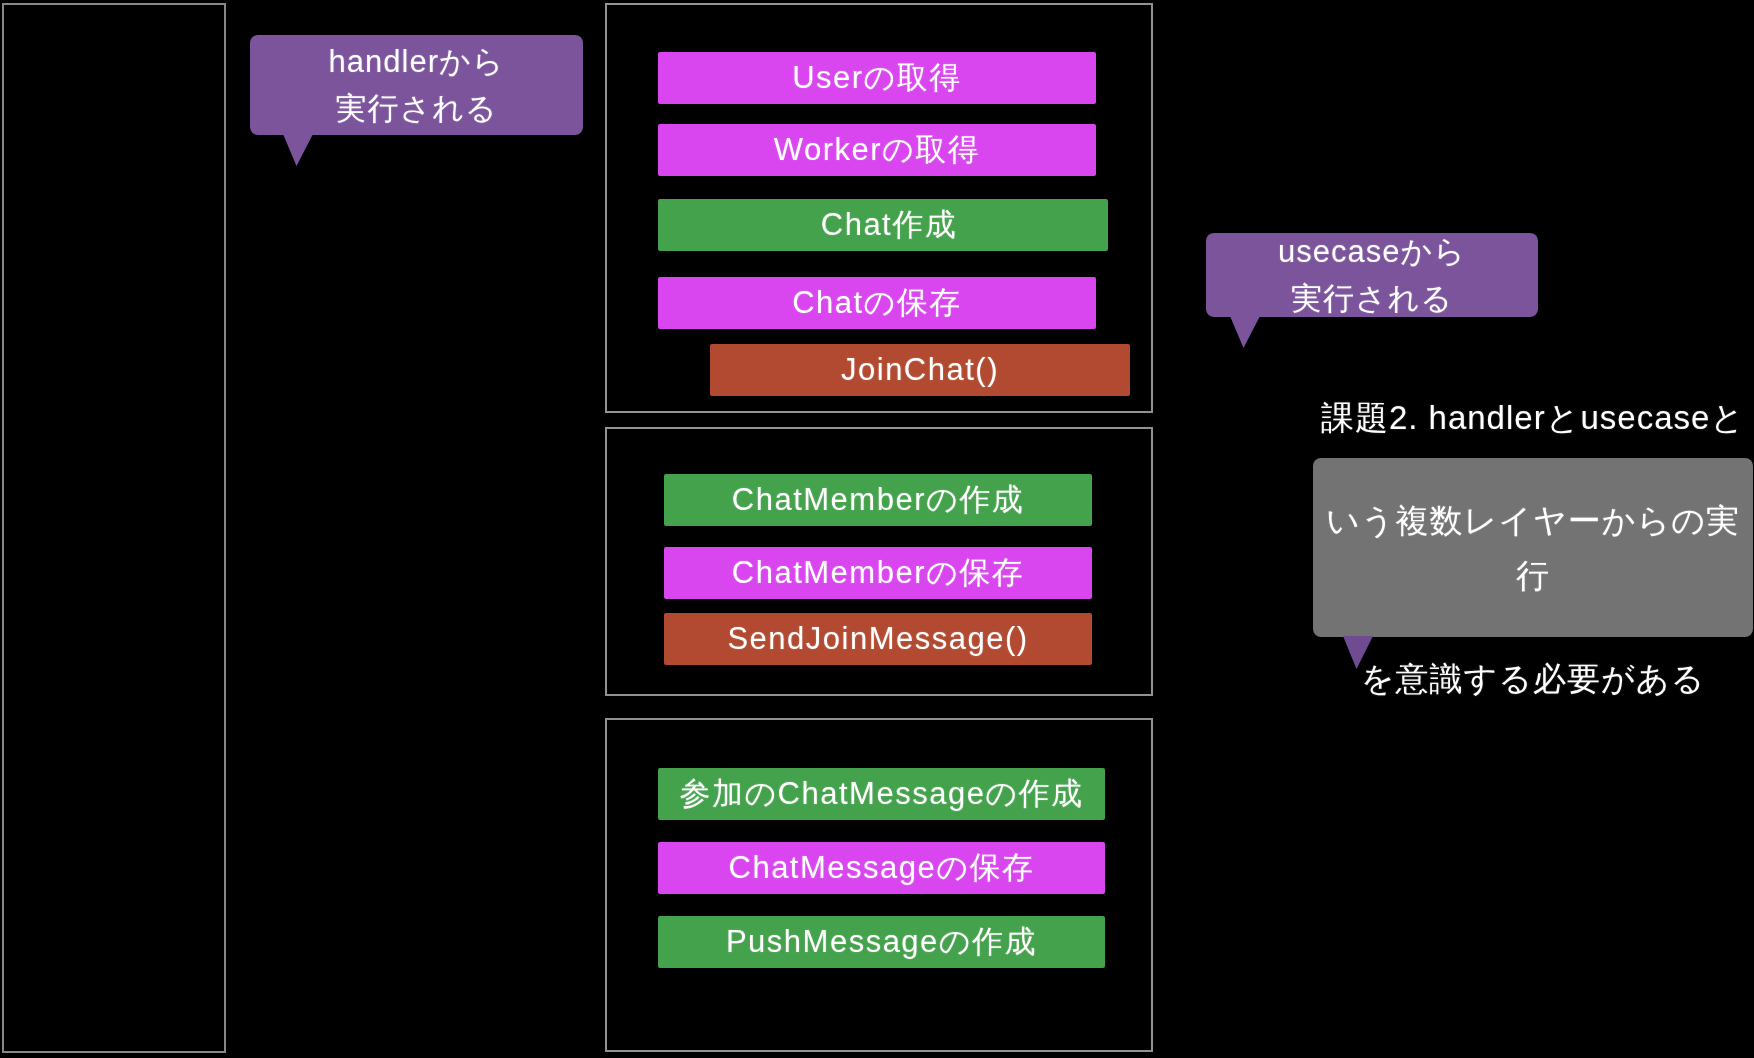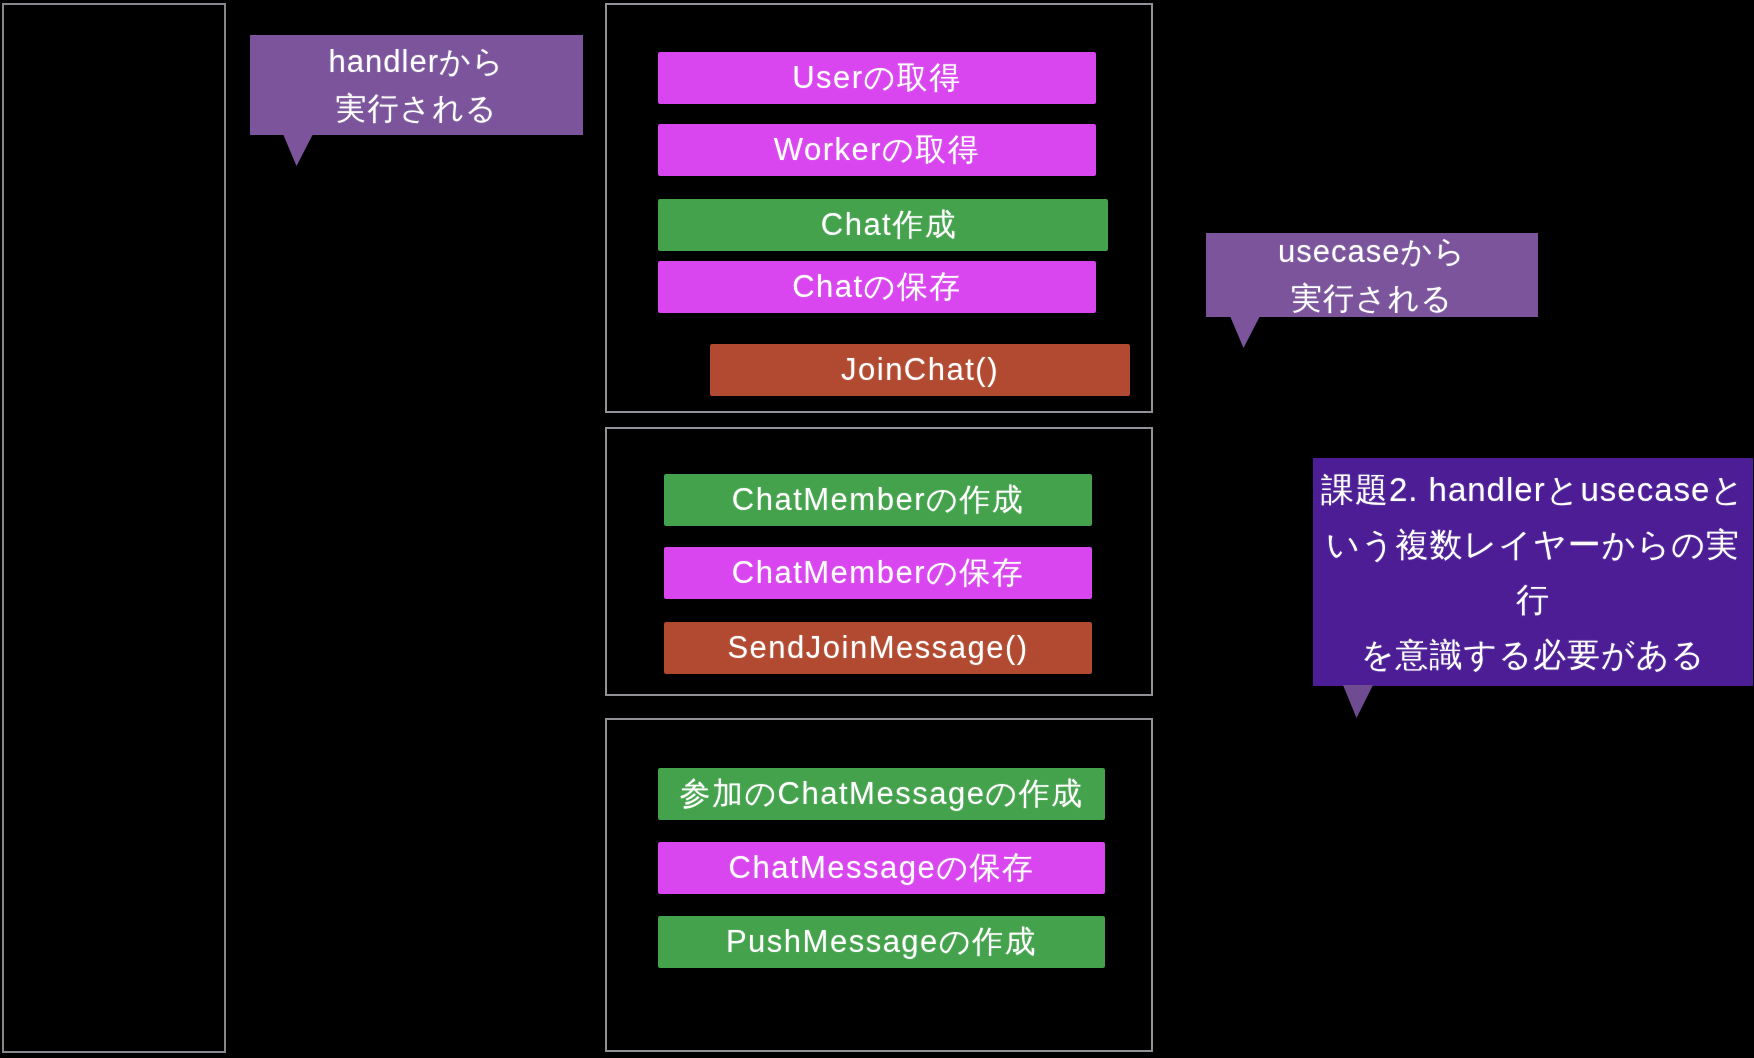--- a/index.html
+++ b/index.html
@@ -45,38 +45,38 @@
   }
   .bar[data-type="blue"]  { background: #d946ef; }
   .bar[data-type="green"] { background: #43a24b; }
   .bar[data-type="red"]   { background: #b14a30; }
 
   
   .g1 { left: 51px; width: 438px; }
   .g1.n0 { top: 47px; }
   .g1.n1 { top: 119px; }
   .g1.n2 { top: 194px; padding-left: 12px; }
-  .g1.n3 { top: 256px; }
+  .g1.n3 { top: 272px; }
   .g1.n4 { top: 339px; left: 61px; width: 420px; margin-left: 42px; }
   
   .g2 { left: 57px; width: 428px; }
   .g2.n0 { top: 45px; }
   .g2.n1 { top: 118px; }
-  .g2.n2 { top: 193px; }
+  .g2.n2 { top: 184px; }
   
   .g3 { left: 51px; width: 447px; }
   .g3.n0 { top: 48px; }
   .g3.n1 { top: 122px; }
   .g3.n2 { top: 196px; }
 
   
   .callout {
     position: absolute;
     background: #7b549c;
-    border-radius: 0;
+    border-radius: 8px;
     display: flex;
     flex-direction: column;
     align-items: center;
     justify-content: center;
     text-align: center;
     font-size: 31px;
     font-weight: 300;
     letter-spacing: 1px;
     line-height: 47px;
     color: #ffffff;
@@ -88,24 +88,25 @@
     width: 30px;
     height: 32px;
     background: #7b549c;
     clip-path: polygon(0 0, 100% 0, 45% 100%);
   }
   #callout-handler { left: 250px;  top: 35px;  width: 333px; height: 100px; }
   #callout-handler .tail { left: 33px; }
   #callout-usecase { left: 1206px; top: 233px; width: 332px; height: 84px; text-align: center; }
   #callout-usecase .tail { left: 24px; }
   #callout-issue {
-    left: 1313px; top: 458px; width: 440px; height: 228px;
-    background: #4c1d95;
+    left: 1313px; top: 458px; width: 440px; height: 179px;
+    background: #737373;
     font-size: 33px;
     line-height: 55px;
+    gap: 48px;
   }
   #callout-issue .tail { left: 30px; height: 33px; background: #6f4c91; }
   .callout-line { display: block; }
 </style>
 </head>
 <body>
 
 <div id="stage">
 
   <div id="left-panel" class="frame"></div>

